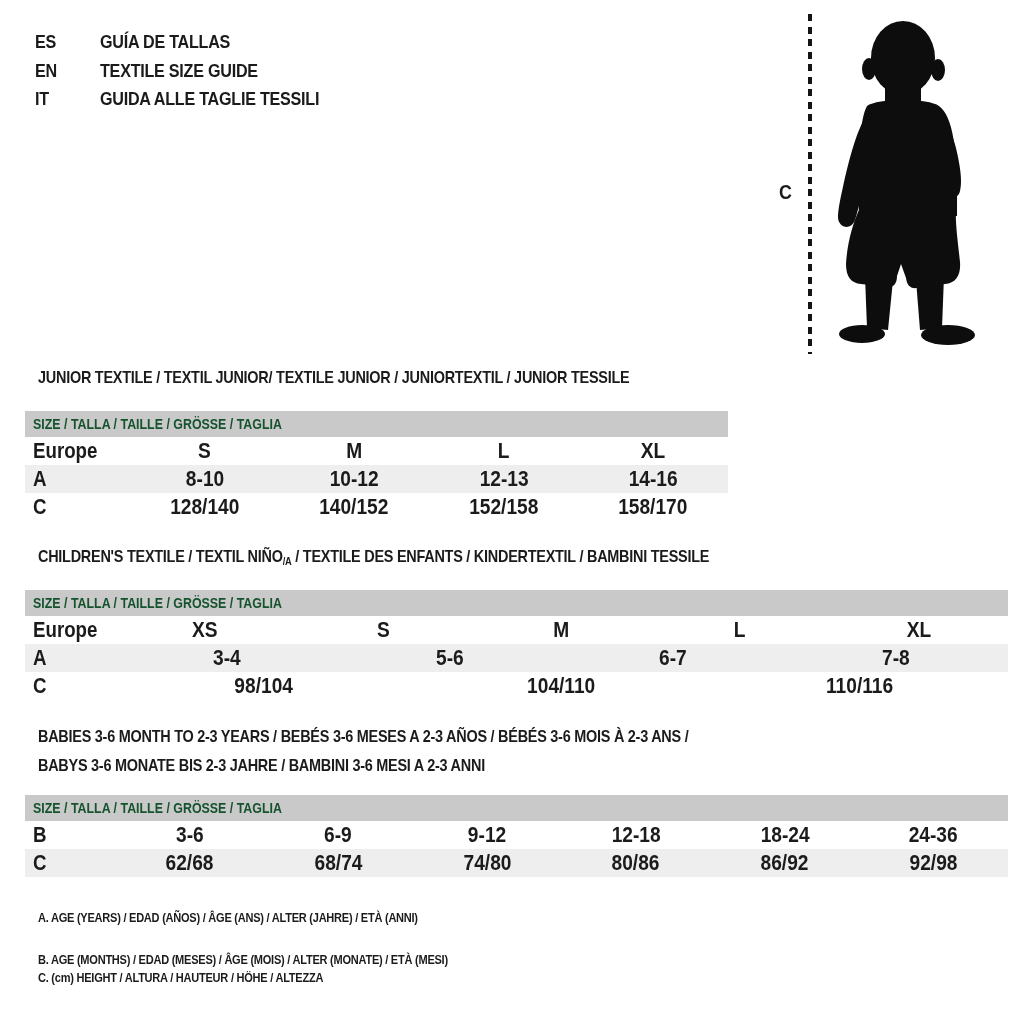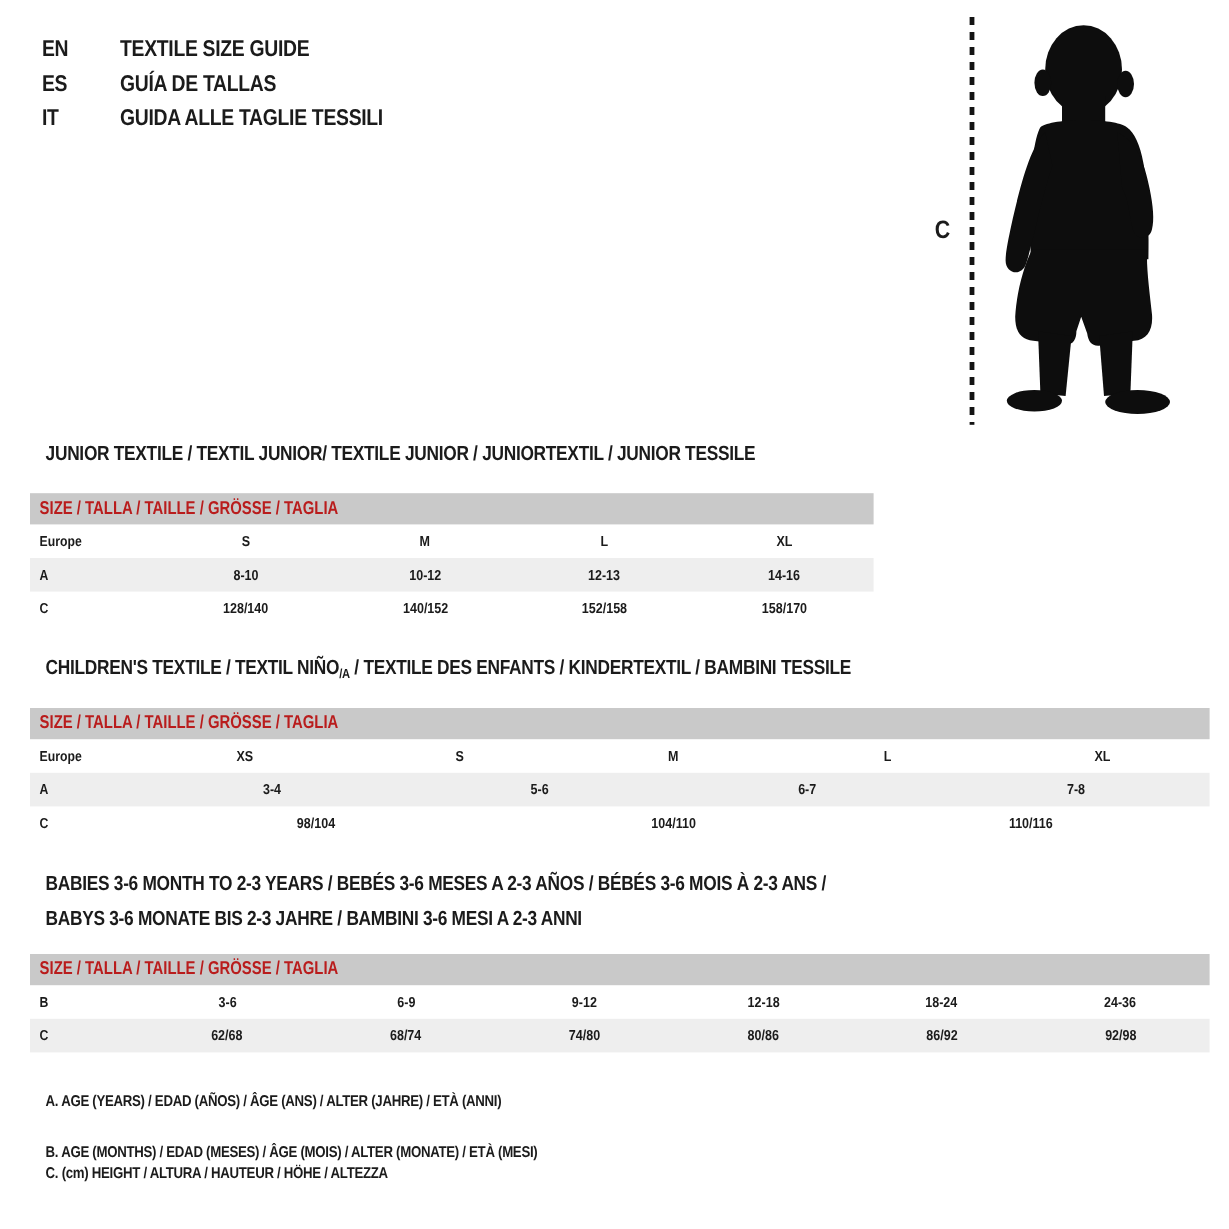--- a/index.html
+++ b/index.html
@@ -24,44 +24,44 @@
   .c-label{left:779px;top:180px;font-size:21px;}
   .figure-box{left:815px;top:10px;width:170px;height:345px;}
 
   
   .sec-title{left:38px;font-size:17px;letter-spacing:-0.3px;}
 
   
   .sizetable{left:25px;}
   .t-narrow{width:703px;}
   .t-wide{width:983px;}
-  .thead{height:26px;line-height:26px;background:#c9c9c9;color:#b91c1c;
+  .thead{height:26px;line-height:26px;background:#c9c9c9;color:#14532d;
     font-size:15.5px;padding-left:8px;box-sizing:border-box;}
   .thead .cond{transform:scaleX(0.8);}
-  .trow{display:flex;height:28px;line-height:28px;font-size:12px;}
+  .trow{display:flex;height:28px;line-height:28px;font-size:22px;}
   .trow .lbl{padding-left:8px;box-sizing:border-box;text-align:left;}
   .t-narrow .lbl{width:105px;}
   .t-wide .lbl{width:90px;}
   .trow .cell{flex:1;text-align:center;}
   .stripe{background:#eeeeee;}
 
   
   .legend-line{left:38px;font-size:13px;letter-spacing:-0.3px;}
 </style>
 </head>
 <body>
 
 <div class="abs lang-block">
   <div class="lang-row">
+    <span class="lang-code"><span class="cond">ES</span></span>
+    <span class="cond">GUÍA DE TALLAS</span>
+  </div>
+  <div class="lang-row">
     <span class="lang-code"><span class="cond">EN</span></span>
     <span class="cond">TEXTILE SIZE GUIDE</span>
-  </div>
-  <div class="lang-row">
-    <span class="lang-code"><span class="cond">ES</span></span>
-    <span class="cond">GUÍA DE TALLAS</span>
   </div>
   <div class="lang-row">
     <span class="lang-code"><span class="cond">IT</span></span>
     <span class="cond">GUIDA ALLE TAGLIE TESSILI</span>
   </div>
 </div>
 
 <div class="abs dash-line"></div>
 <div class="abs c-label"><span class="cond">C</span></div>
 <div class="abs figure-box">

